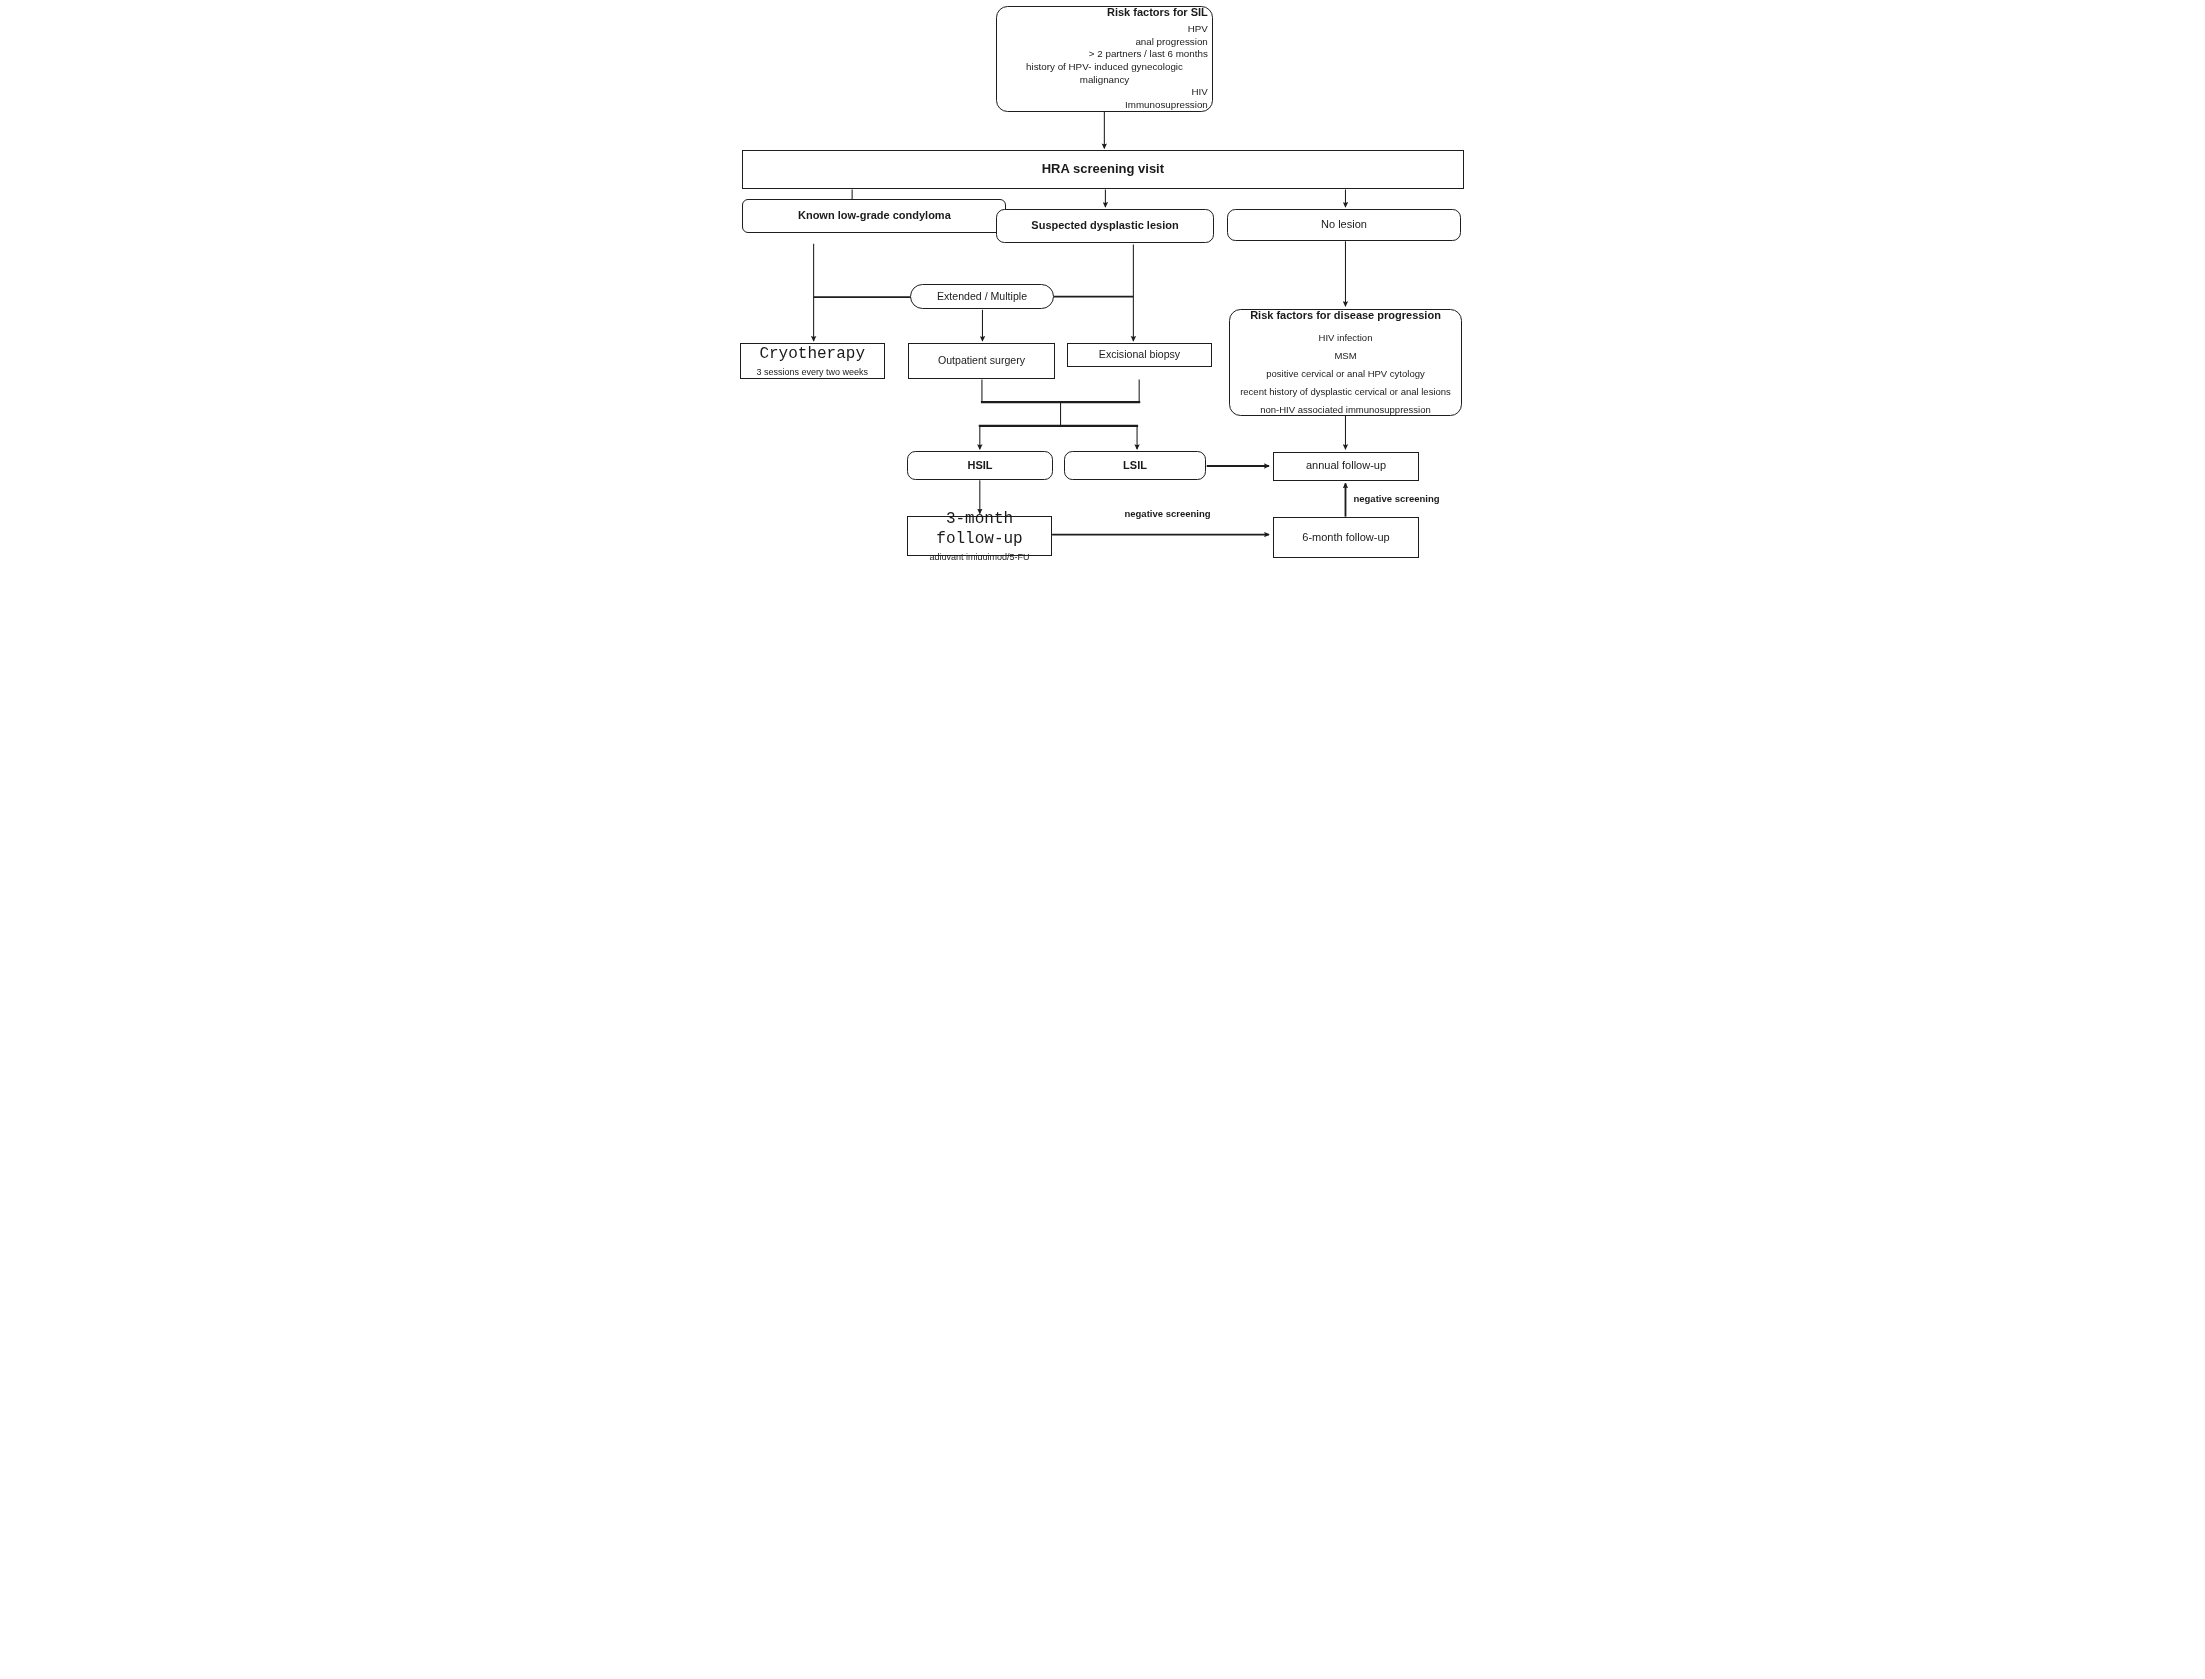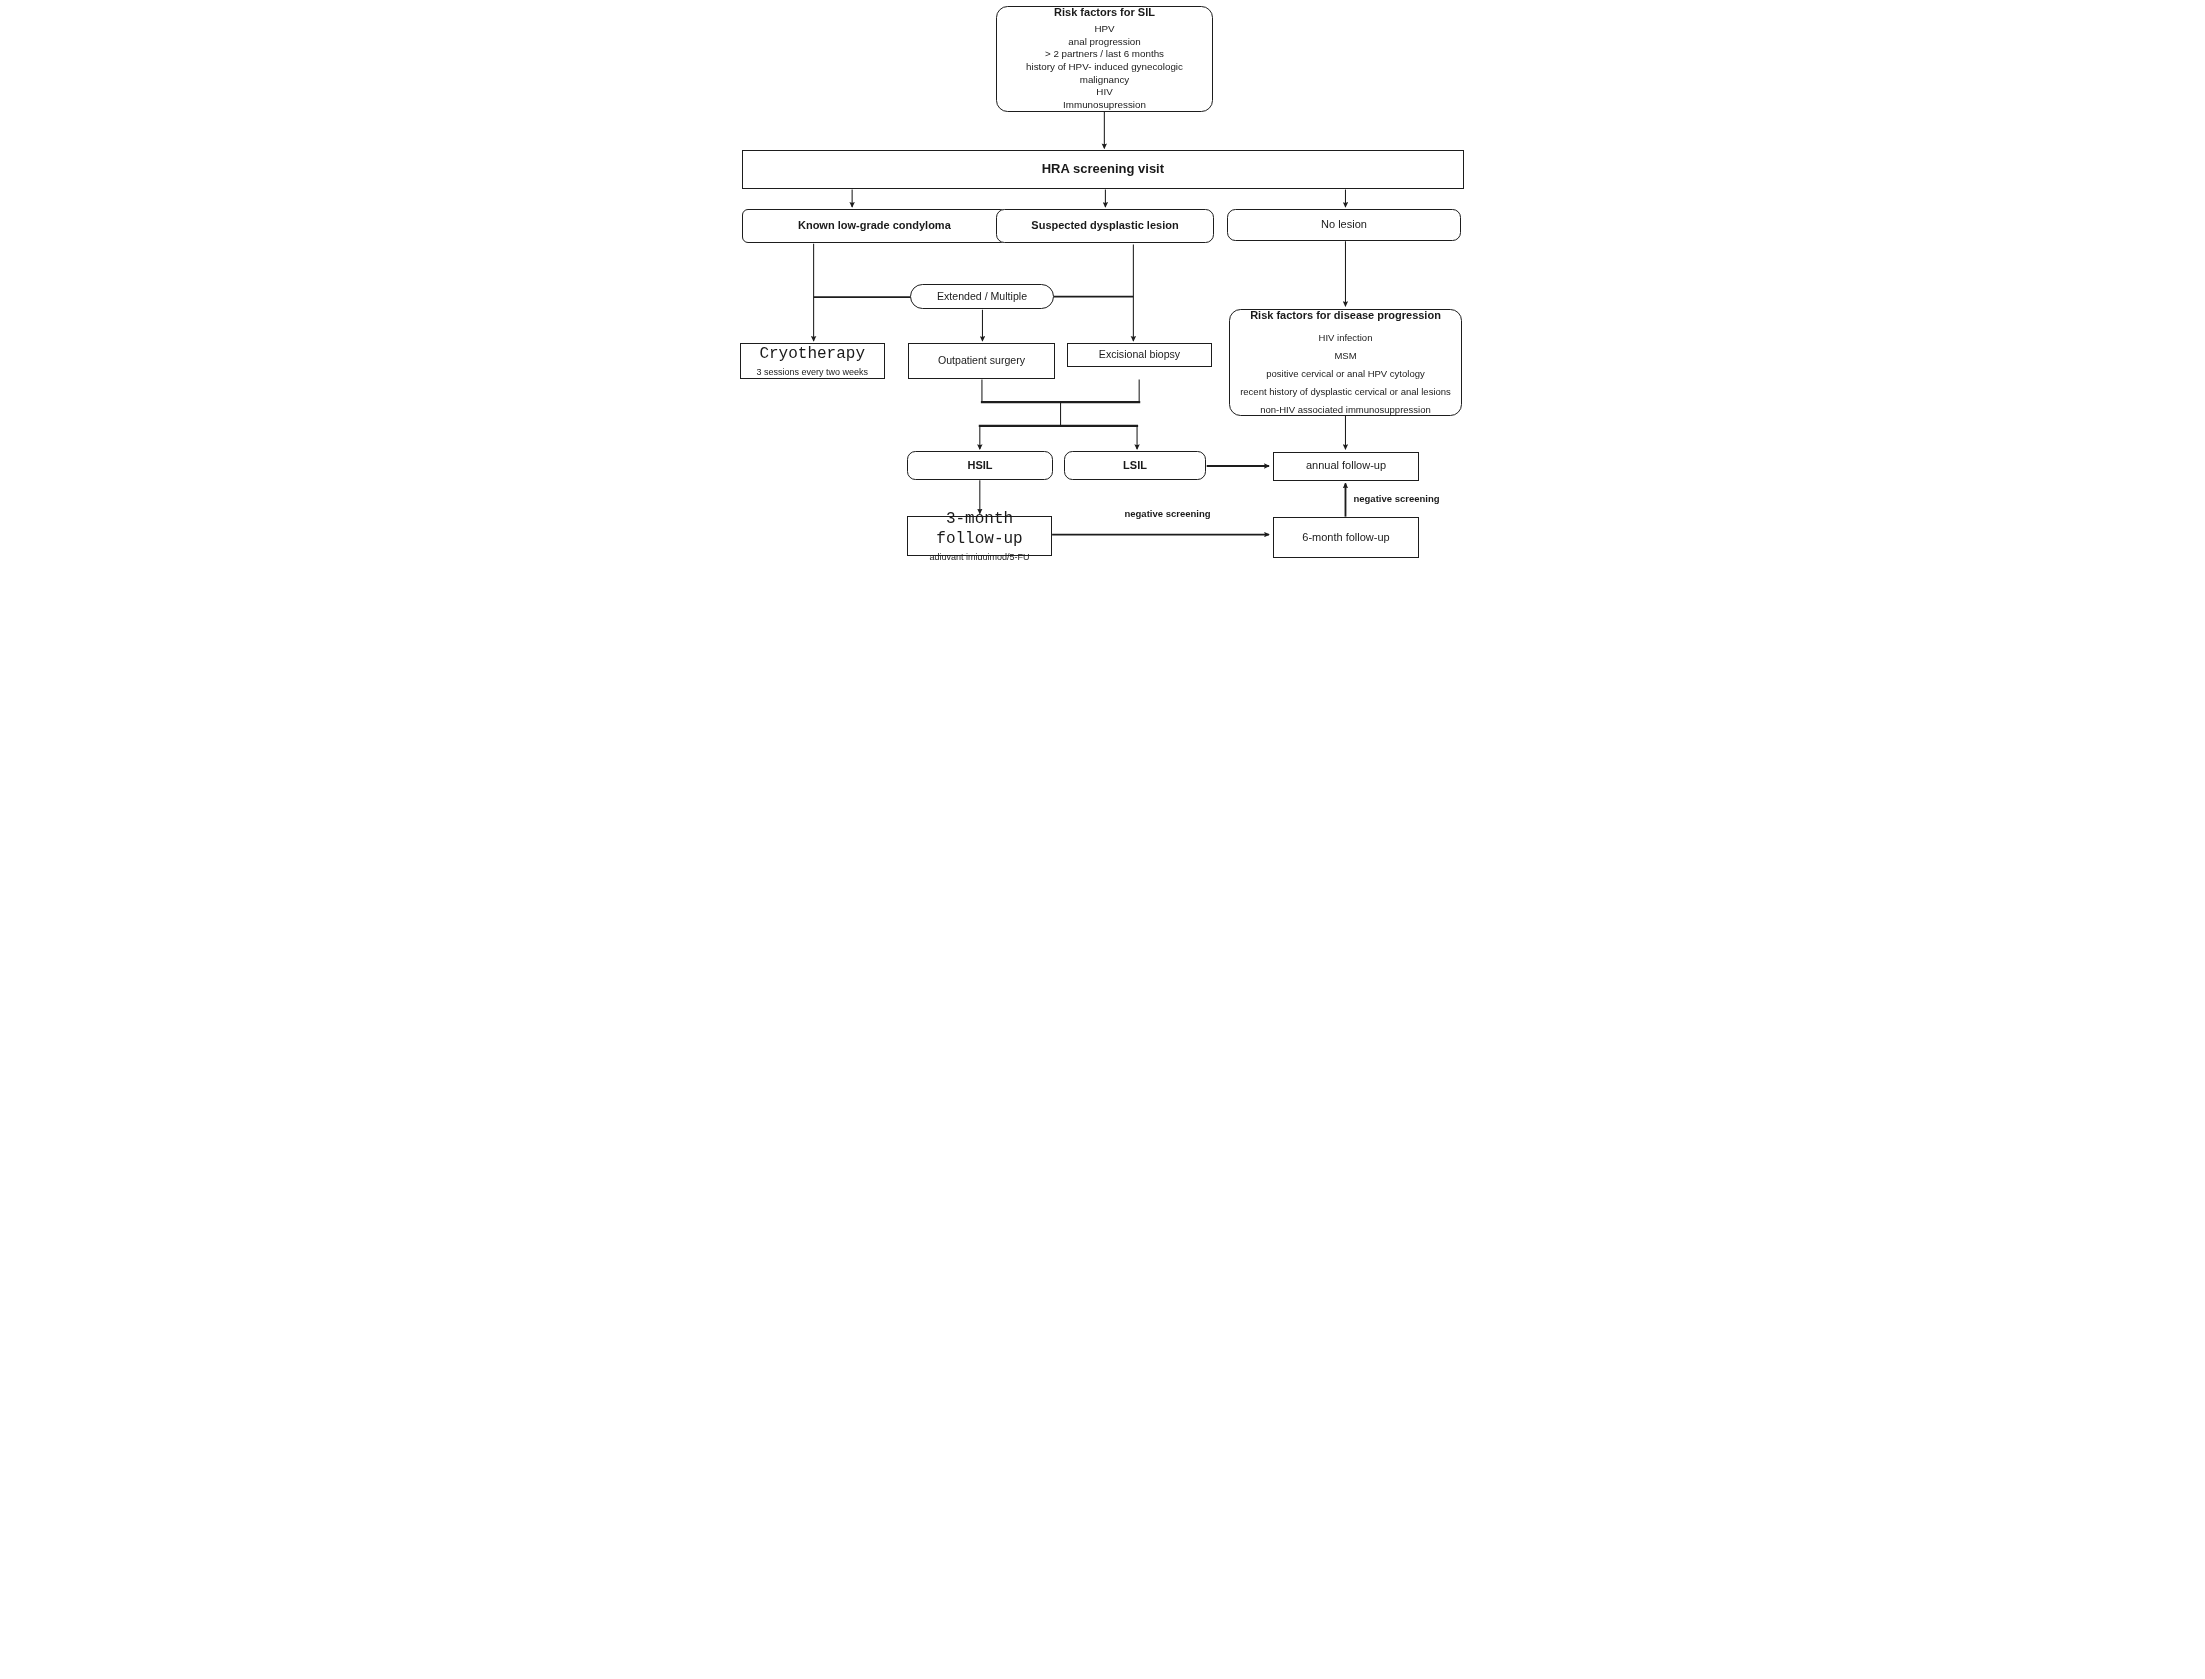--- a/index.html
+++ b/index.html
@@ -99,35 +99,35 @@
       <line x1="1157" y1="457" x2="1157" y2="580" marker-end="url(#arw)"></line>
 
       <line x1="1157" y1="788" x2="1157" y2="851" marker-end="url(#arw)"></line>
 
       <line x1="601" y1="1013" x2="1012" y2="1013" stroke-width="3.5" marker-end="url(#arw)"></line>
 
       <line x1="1157" y1="979" x2="1157" y2="916" stroke-width="3.5" marker-end="url(#arw)"></line>
     </g>
   </svg>
 
-  <div class="box rounded-lg" style="left:261px; top:5.8px; width:217px; height:106px;">
+  <div class="box rounded-lg" style="left:261px; top:5.8px; width:217px; height:106px;align-items:flex-end;">
     <div class="box-title">Risk factors for SIL</div>
     <div class="box-line">HPV</div>
     <div class="box-line">anal progression</div>
     <div class="box-line">&gt; 2 partners / last 6 months</div>
     <div class="box-line">history of HPV- induced gynecologic malignancy</div>
     <div class="box-line">HIV</div>
     <div class="box-line">Immunosupression</div>
   </div>
 
   <div class="box" style="left:6.9px; top:150px; width:722px; height:39px;">
     <span class="bold f-xl">HRA screening visit</span>
   </div>
 
-  <div class="box rounded" style="left:7.4px; top:209px; width:264px; height:34px;border-radius:6px;">
+  <div class="box rounded" style="left:7.4px; top:199px; width:264px; height:34px;border-radius:6px;">
     <span class="bold f-lg">Known low-grade condyloma</span>
   </div>
 
   <div class="box rounded" style="left:261px; top:209px; width:218px; height:34px;">
     <span class="bold f-lg">Suspected dysplastic lesion</span>
   </div>
 
   <div class="box rounded" style="left:492px; top:209px; width:234px; height:32px;">
     <span class="f-lg">No lesion</span>
   </div>

